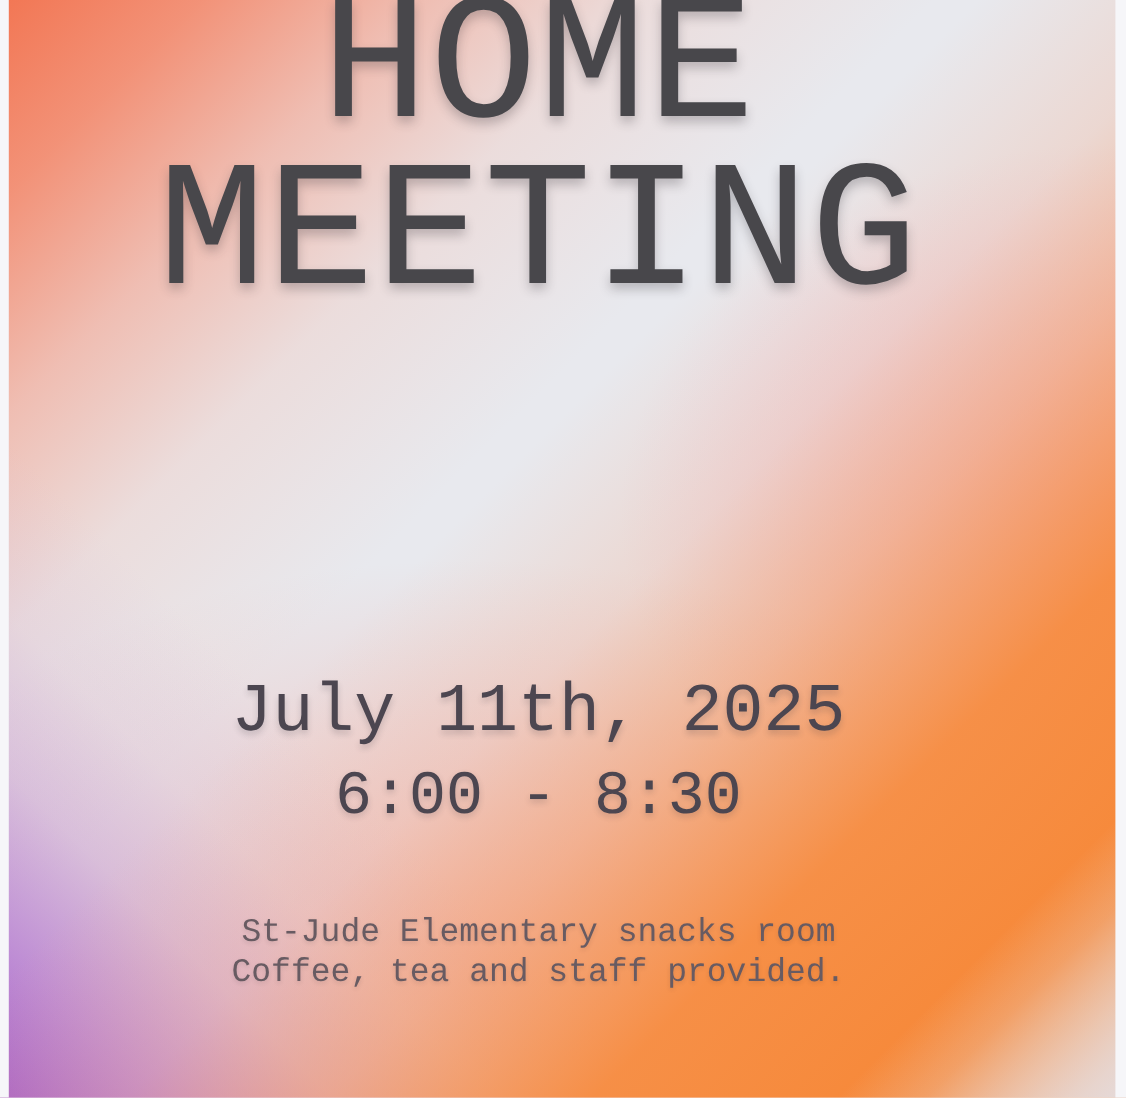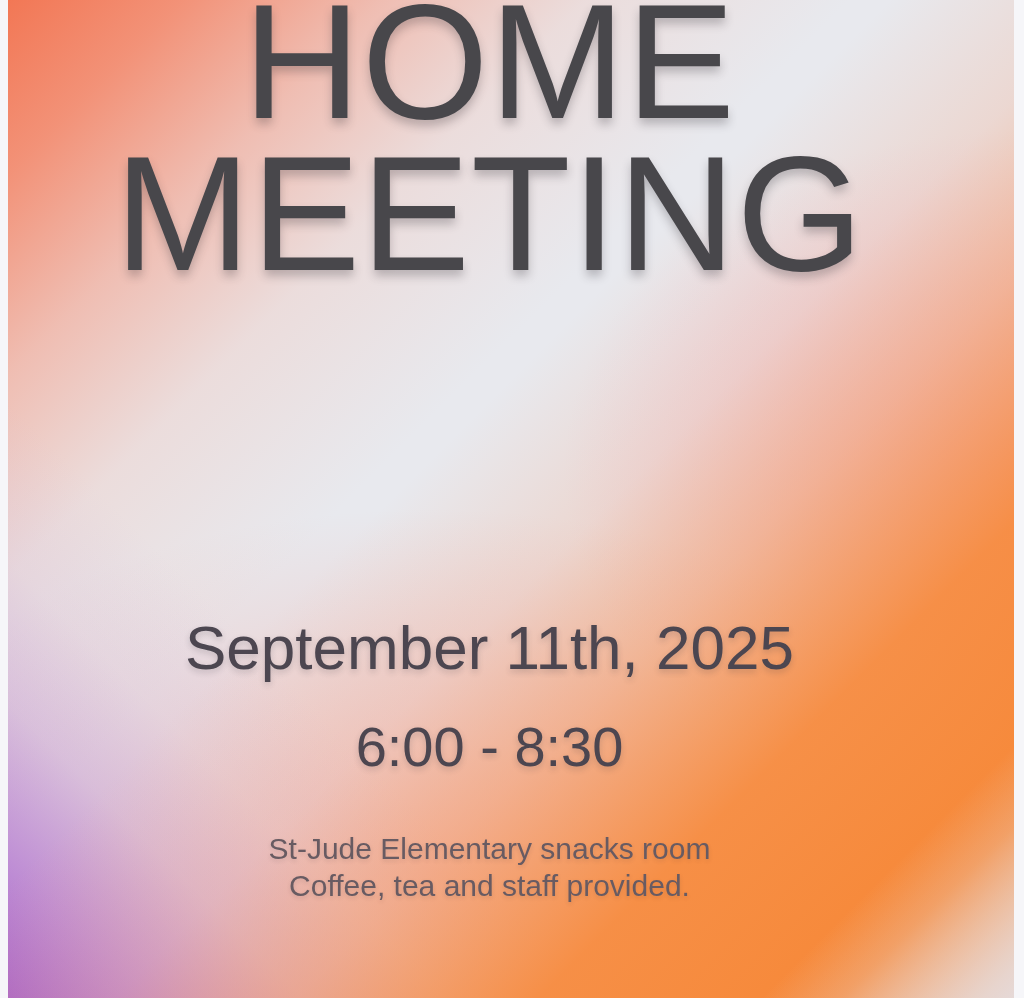--- a/index.html
+++ b/index.html
@@ -5,21 +5,21 @@
   html, body {
     margin: 0;
     padding: 0;
     background: #ffffff;
   }
   .flyer {
     position: relative;
     width: 1024px;
     height: 998px;
     overflow: hidden;
-    font-family: Liberation Sans, sans-serif;
+    font-family: Liberation Mono, monospace;
     background-color: #e8e9ee;
     background-image:
       
       linear-gradient(315deg,
         rgba(228,222,226,0.92) 0%,
         rgba(230,224,228,0.55) 5%,
         rgba(232,226,230,0.0) 13%),
       
       linear-gradient(315deg,
         rgba(247,132,48,0.55) 2%,
@@ -96,21 +96,20 @@
   .time-line {
     position: absolute;
     top: 688px;
     left: 0;
     right: 45px;
     text-align: center;
     font-size: 56px;
     line-height: 72px;
     color: #4c4650;
     text-shadow: 0 3px 6px rgba(50,45,55,0.20);
-    margin-top: 23px;
   }
   .info-block {
     position: absolute;
     top: 830px;
     left: 0;
     right: 45px;
     text-align: center;
     font-size: 30px;
     line-height: 37px;
     color: #685b62;
@@ -122,21 +121,21 @@
 
 <div class="flyer">
 
   <div class="content">
 
     <div class="title">
       <div class="title-line">HOME</div>
       <div class="title-line">MEETING</div>
     </div>
 
-    <div class="date-line">September 11th, 2025</div>
+    <div class="date-line">July 11th, 2025</div>
 
     <div class="time-line">6:00 - 8:30</div>
 
     <div class="info-block">
       <div>St-Jude Elementary snacks room</div>
       <div>Coffee, tea and staff provided.</div>
     </div>
 
   </div>
 

